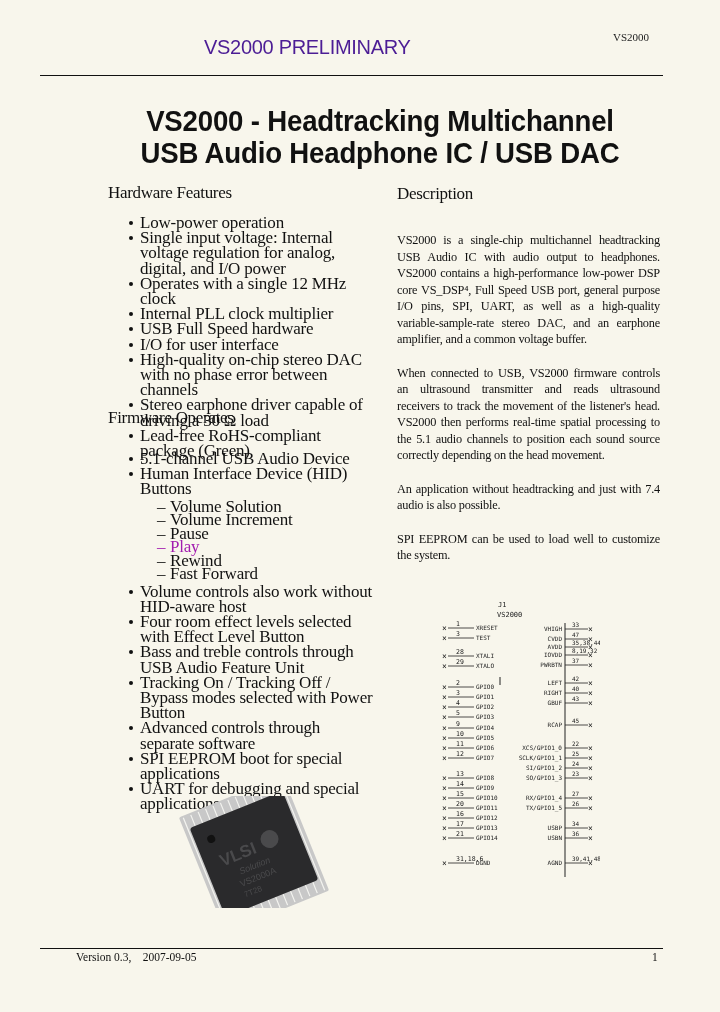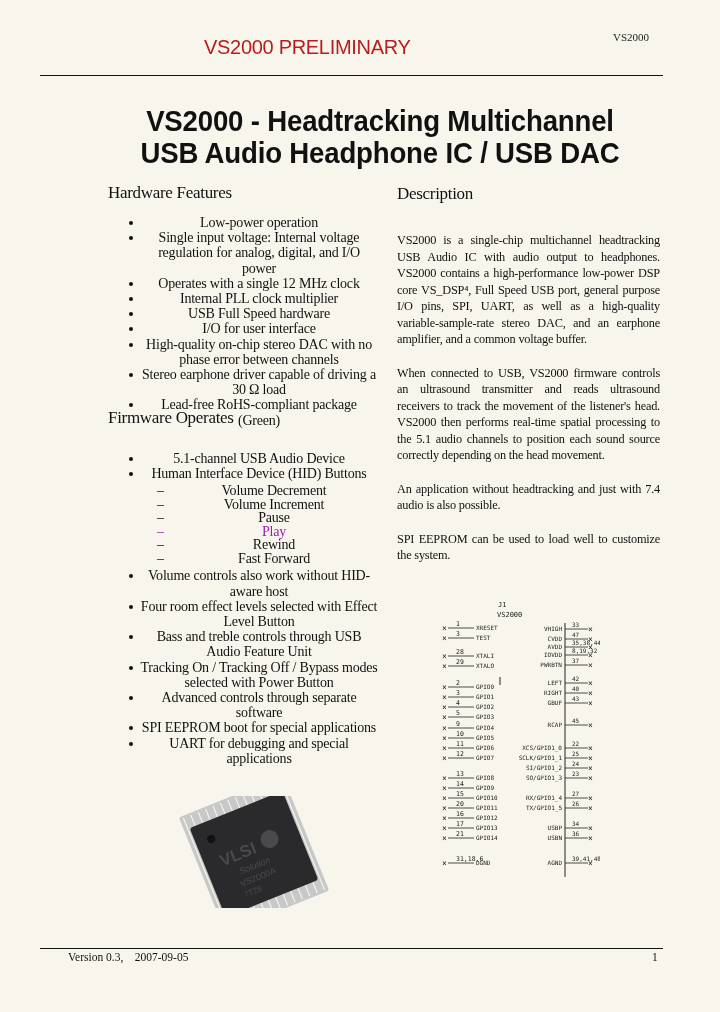--- a/index.html
+++ b/index.html
@@ -4,45 +4,45 @@
 <style>
   html, body { margin: 0; padding: 0; }
   body {
     width: 720px; height: 1012px; position: relative; overflow: hidden;
     background: #f8f6ec; color: #111;
     font-family: "Liberation Serif", "DejaVu Serif", serif;
   }
   .abs { position: absolute; }
   .header-title {
     left: 204px; top: 36px; font-family: "Liberation Sans", sans-serif;
-    font-size: 20px; letter-spacing: -0.3px; color: #b91c1c;
+    font-size: 20px; letter-spacing: -0.3px; color: #4c1d95;
   }
   .header-right { left: 613px; top: 31px; font-size: 11px; color: #222; }
   .rule { left: 40px; width: 623px; height: 1px; background: #111; }
   .main-title {
     left: 0; width: 760px; text-align: center; font-family: "Liberation Sans", sans-serif;
     font-size: 30px; font-weight: bold; line-height: 32px; letter-spacing: -0.2px;
     top: 105px; transform: scaleX(0.92); transform-origin: 380px 0;
   }
   h2 {
     margin: 0; font-size: 17px; font-weight: normal; letter-spacing: -0.3px;
   }
   .col-left { left: 108px; width: 270px; }
   .col-right { left: 397px; width: 263px; }
-  ul.features { list-style: none; margin: 0; padding: 0; font-size: 14px; line-height: 15.2px; letter-spacing: -0.2px; text-align: center; }
+  ul.features { list-style: none; margin: 0; padding: 0; font-size: 17px; line-height: 15.2px; letter-spacing: -0.2px; }
   ul.features > li { position: relative; padding-left: 32px; }
   ul.features > li::before {
     content: ""; position: absolute; left: 21px; top: 6px; width: 4px; height: 4px; border-radius: 50%; background: #111;
   }
   ul.sub { list-style: none; margin: 3px 0 3px 0; padding: 0; }
   ul.sub li { position: relative; padding-left: 30px; line-height: 13.5px; }
   ul.sub li::before { content: "–"; position: absolute; left: 17px; top: 0; }
   ul.sub li.faint { color: #a21caf; }
   .desc p { margin: 0 0 17px 0; font-size: 12.3px; line-height: 16.5px; text-align: justify; letter-spacing: -0.2px; }
-  .footer-version { left: 68px; top: 951px; font-size: 11.5px; }
+  .footer-version { left: 76px; top: 951px; font-size: 11.5px; }
   .footer-page { left: 652px; top: 951px; font-size: 11.5px; }
   .chip { left: 168px; top: 796px; width: 172px; height: 112px; }
   .schem { left: 440px; top: 595px; width: 160px; height: 285px; }
   .schem text { font-family: "DejaVu Sans Mono", monospace; }
 </style>
 </head>
 <body>
 
 <div class="abs header-title">VS2000 PRELIMINARY</div>
 <div class="abs header-right">VS2000</div>
@@ -68,21 +68,21 @@
   </ul>
 </div>
 
 <div class="abs col-left" style="top:408px">
   <h2>Firmware Operates</h2>
   <ul class="features" style="margin-top:23px">
     <li>5.1-channel USB Audio Device</li>
     <li>
       <span>Human Interface Device (HID) Buttons</span>
       <ul class="sub">
-        <li>Volume Decrement</li>
+        <li>Volume Solution</li>
         <li>Volume Increment</li>
         <li>Pause</li>
         <li class="faint">Play</li>
         <li>Rewind</li>
         <li>Fast Forward</li>
       </ul>
     </li>
     <li>Volume controls also work without HID-aware host</li>
     <li>Four room effect levels selected with Effect Level Button</li>
     <li>Bass and treble controls through USB Audio Feature Unit</li>

